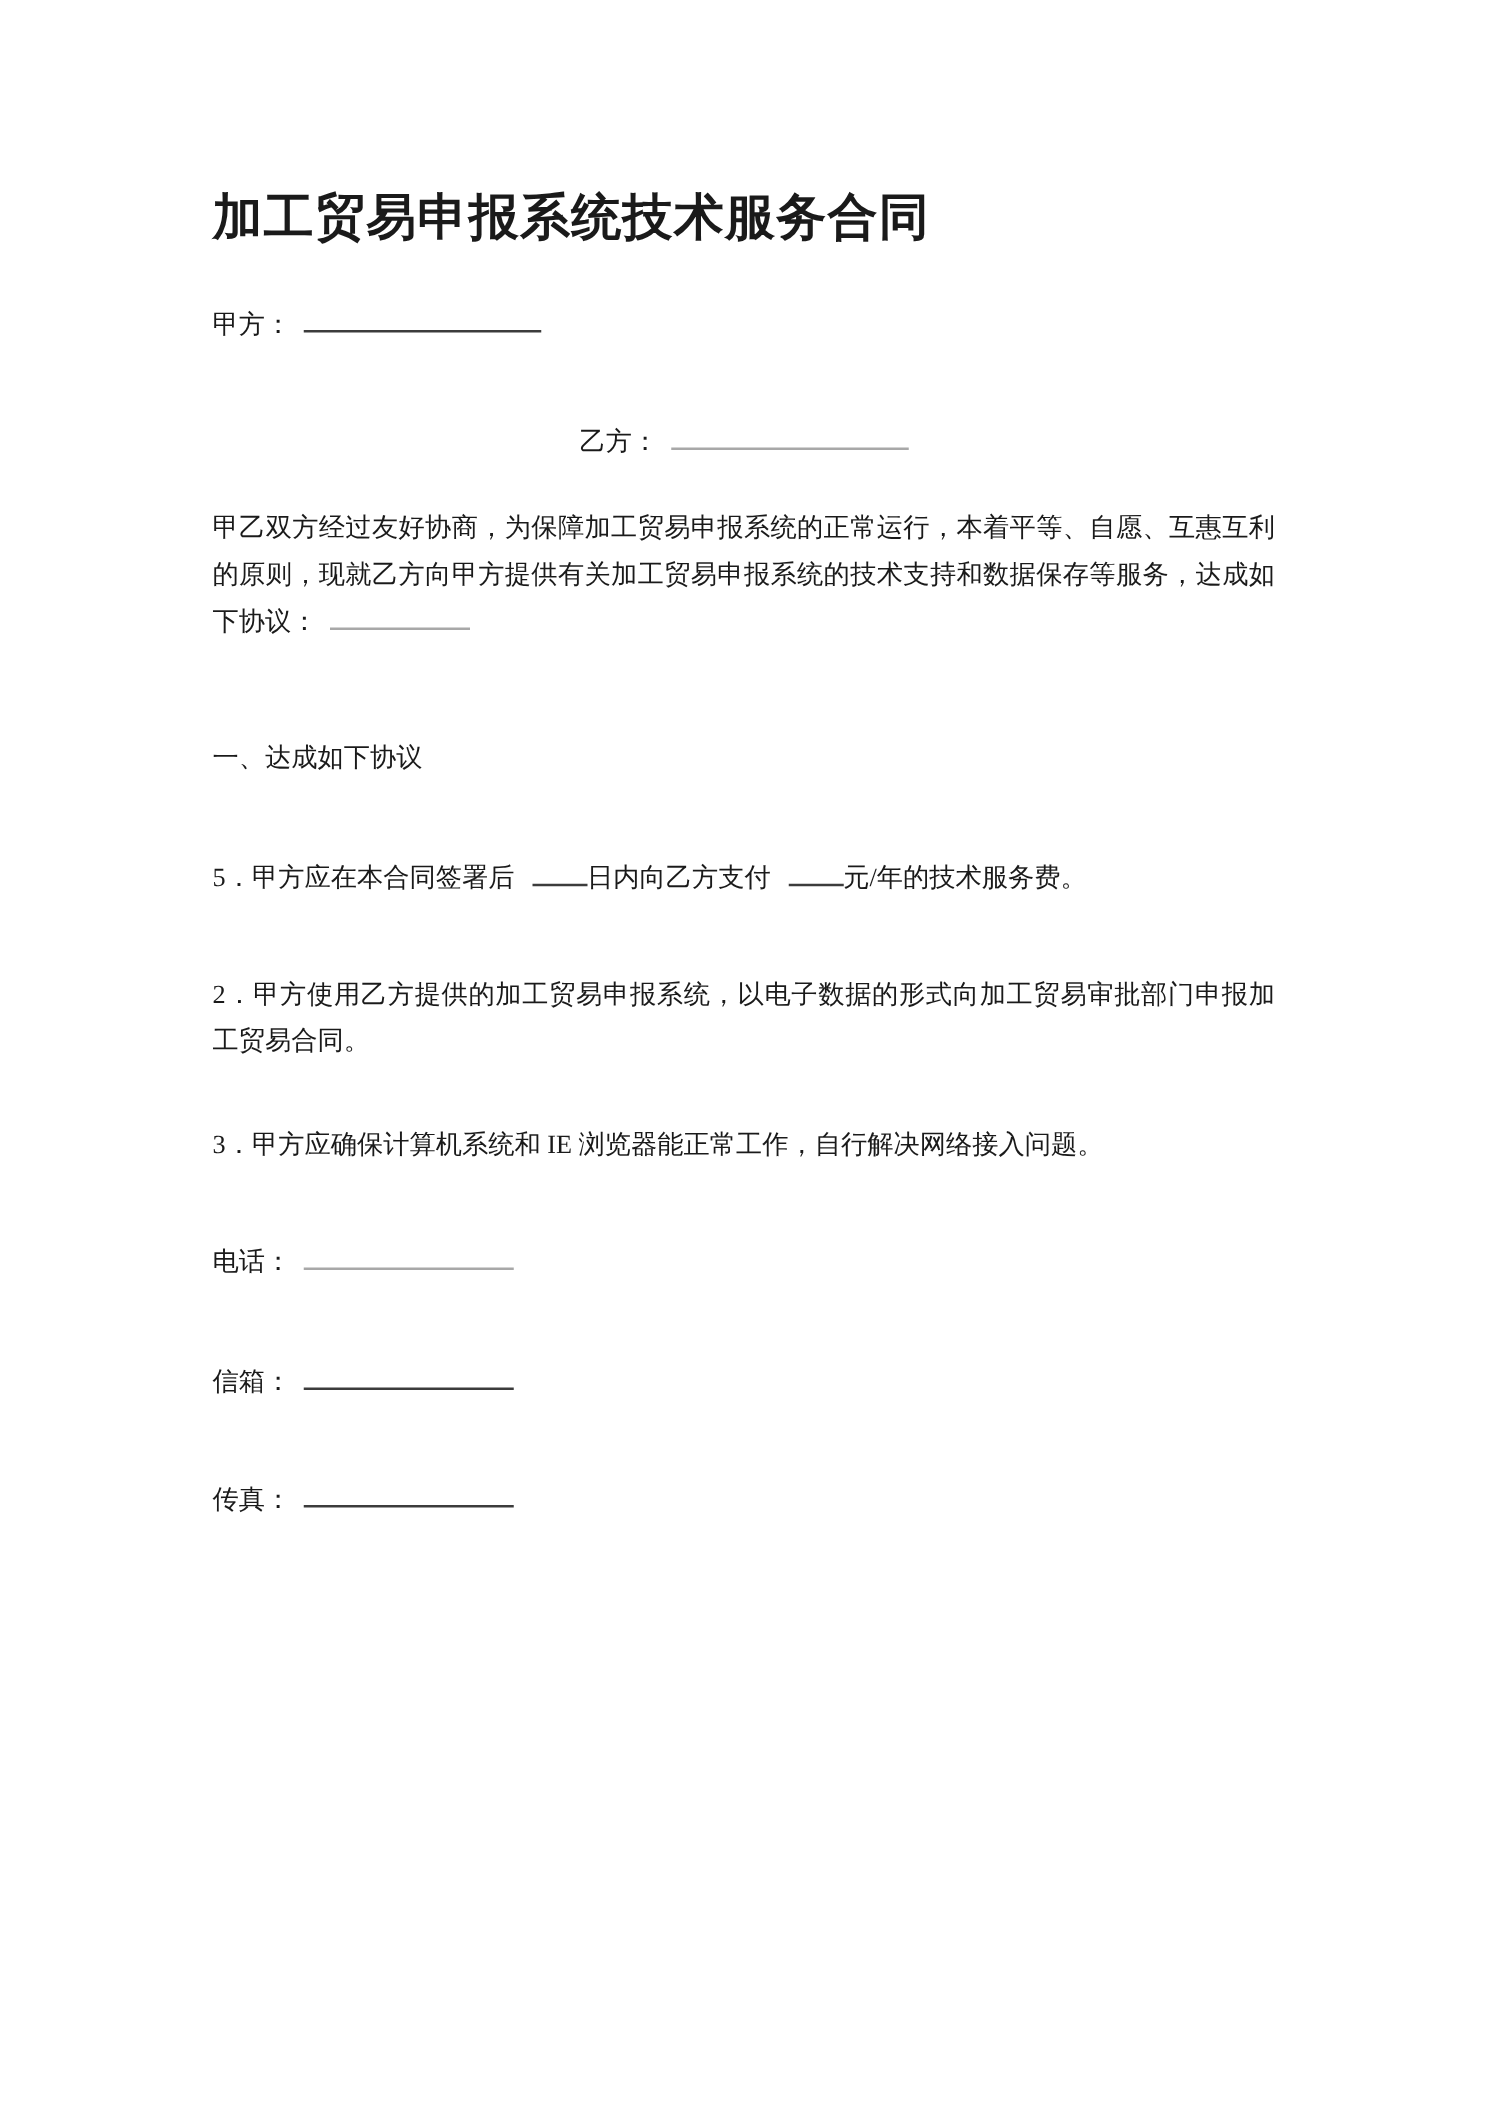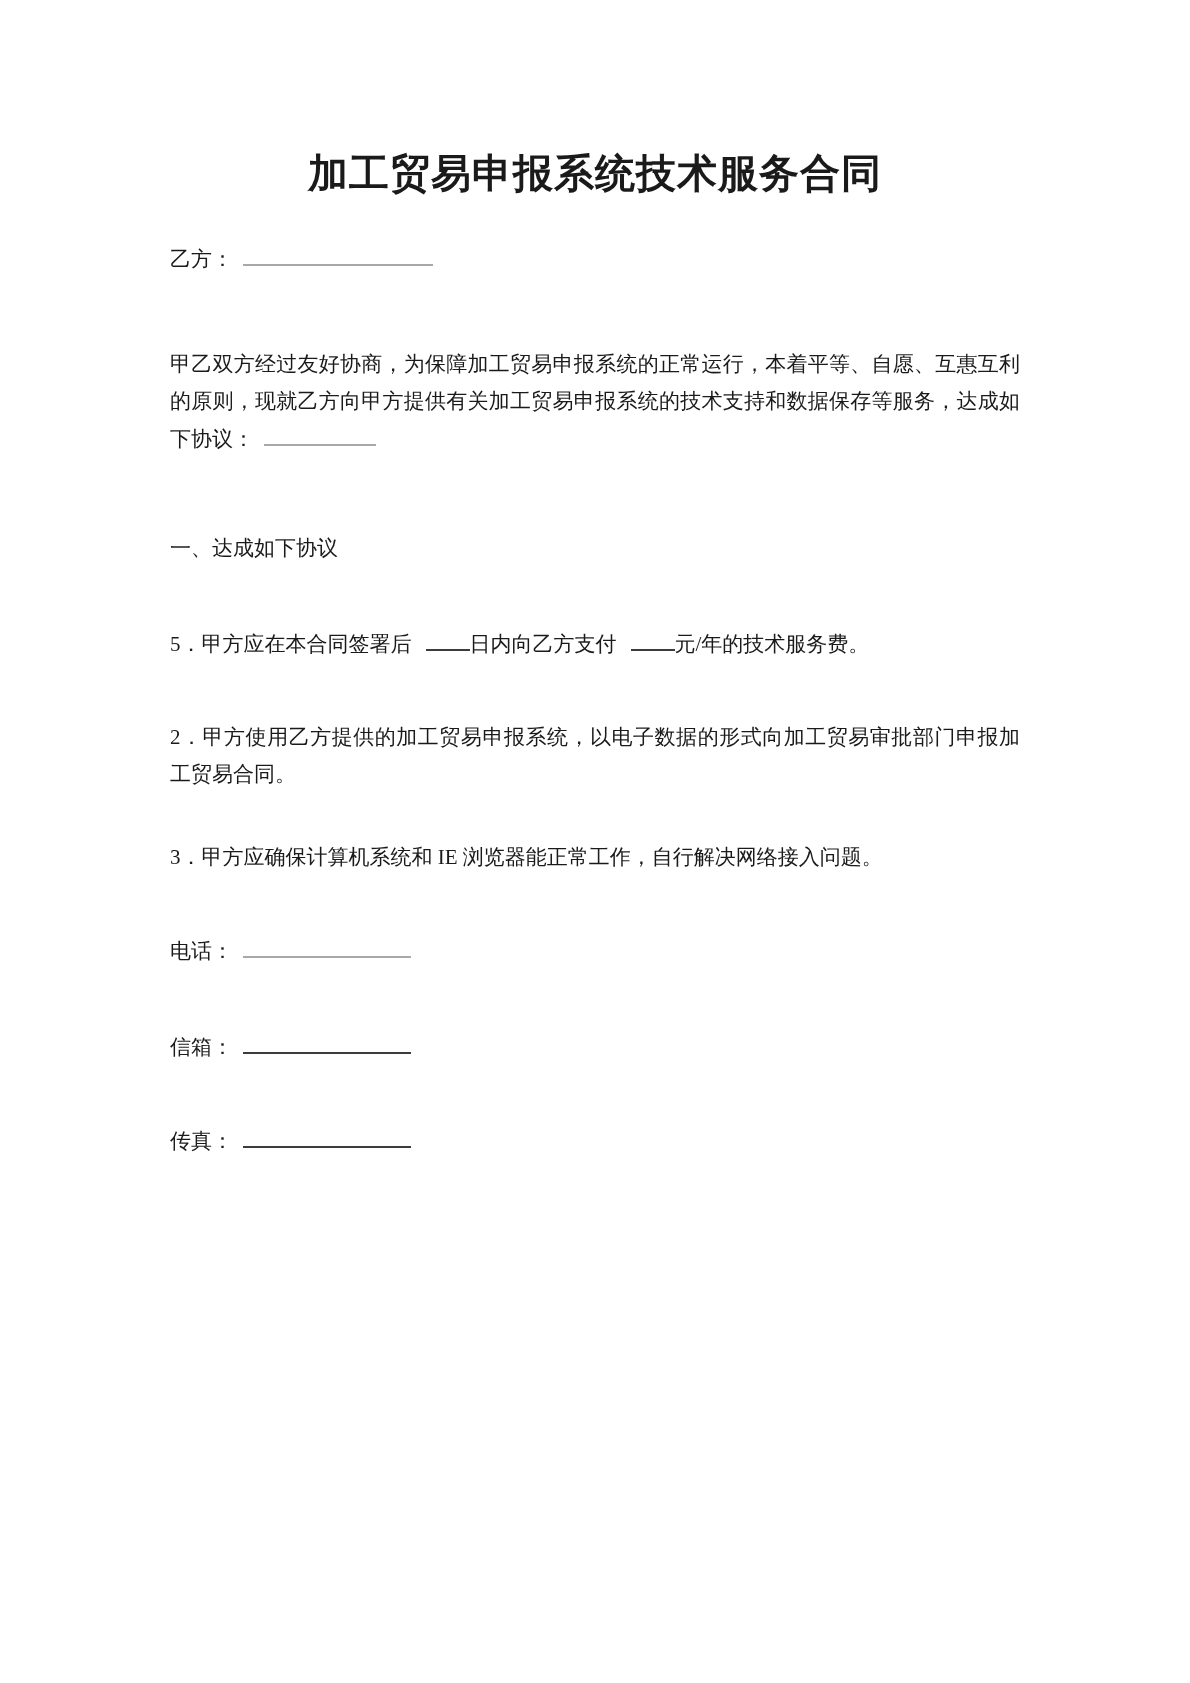--- a/index.html
+++ b/index.html
@@ -17,28 +17,28 @@
     padding: 150px 170px 0 170px;
     font-family: "Liberation Serif", "DejaVu Serif", serif;
     color: #1a1a1a;
     font-size: 21px;
     line-height: 37px;
   }
   h1.doc-title {
     font-size: 40px;
     line-height: 48px;
     font-weight: bold;
-    text-align: center;
+    text-align: left;
     margin: 0 0 42px 0;
     letter-spacing: 1px;
   }
   p {
     margin: 0 0 56px 0;
   }
-  p.mb-68 { margin-bottom: 68px; }
+  p.mb-68 { margin-bottom: 32px; text-align: center; }
   p.mb-114 { margin-bottom: 72px; }
   p.mb-58 { margin-bottom: 58px; }
   p.mb-62 { }
   p.mb-46 { margin-bottom: 46px; }
   p.mb-50 { margin-bottom: 50px; }
   p.justify { text-align: justify; }
   .blank {
     display: inline-block;
     height: 24px;
     vertical-align: baseline;
@@ -52,20 +52,23 @@
   .blank.w197 { width: 197px; }
   .blank.w168 { width: 168px; }
 </style>
 </head>
 <body>
 
 <div class="page">
 
   <h1 class="doc-title">加工贸易申报系统技术服务合同</h1>
 
+  <p>
+    <span>甲方：</span><span class="blank w190"></span>
+  </p>
 
   <p class="mb-68">
     <span>乙方：</span><span class="blank w190 gray"></span>
   </p>
 
   <p class="justify mb-114">
     <span>甲乙双方经过友好协商，为保障加工贸易申报系统的正常运行，本着平等、自愿、互惠互利的原则，现就乙方向甲方提供有关加工贸易申报系统的技术支持和数据保存等服务，达成如下协议：</span><span class="blank w110 gray"></span>
   </p>
 
   <p class="mb-58">一、达成如下协议</p>

